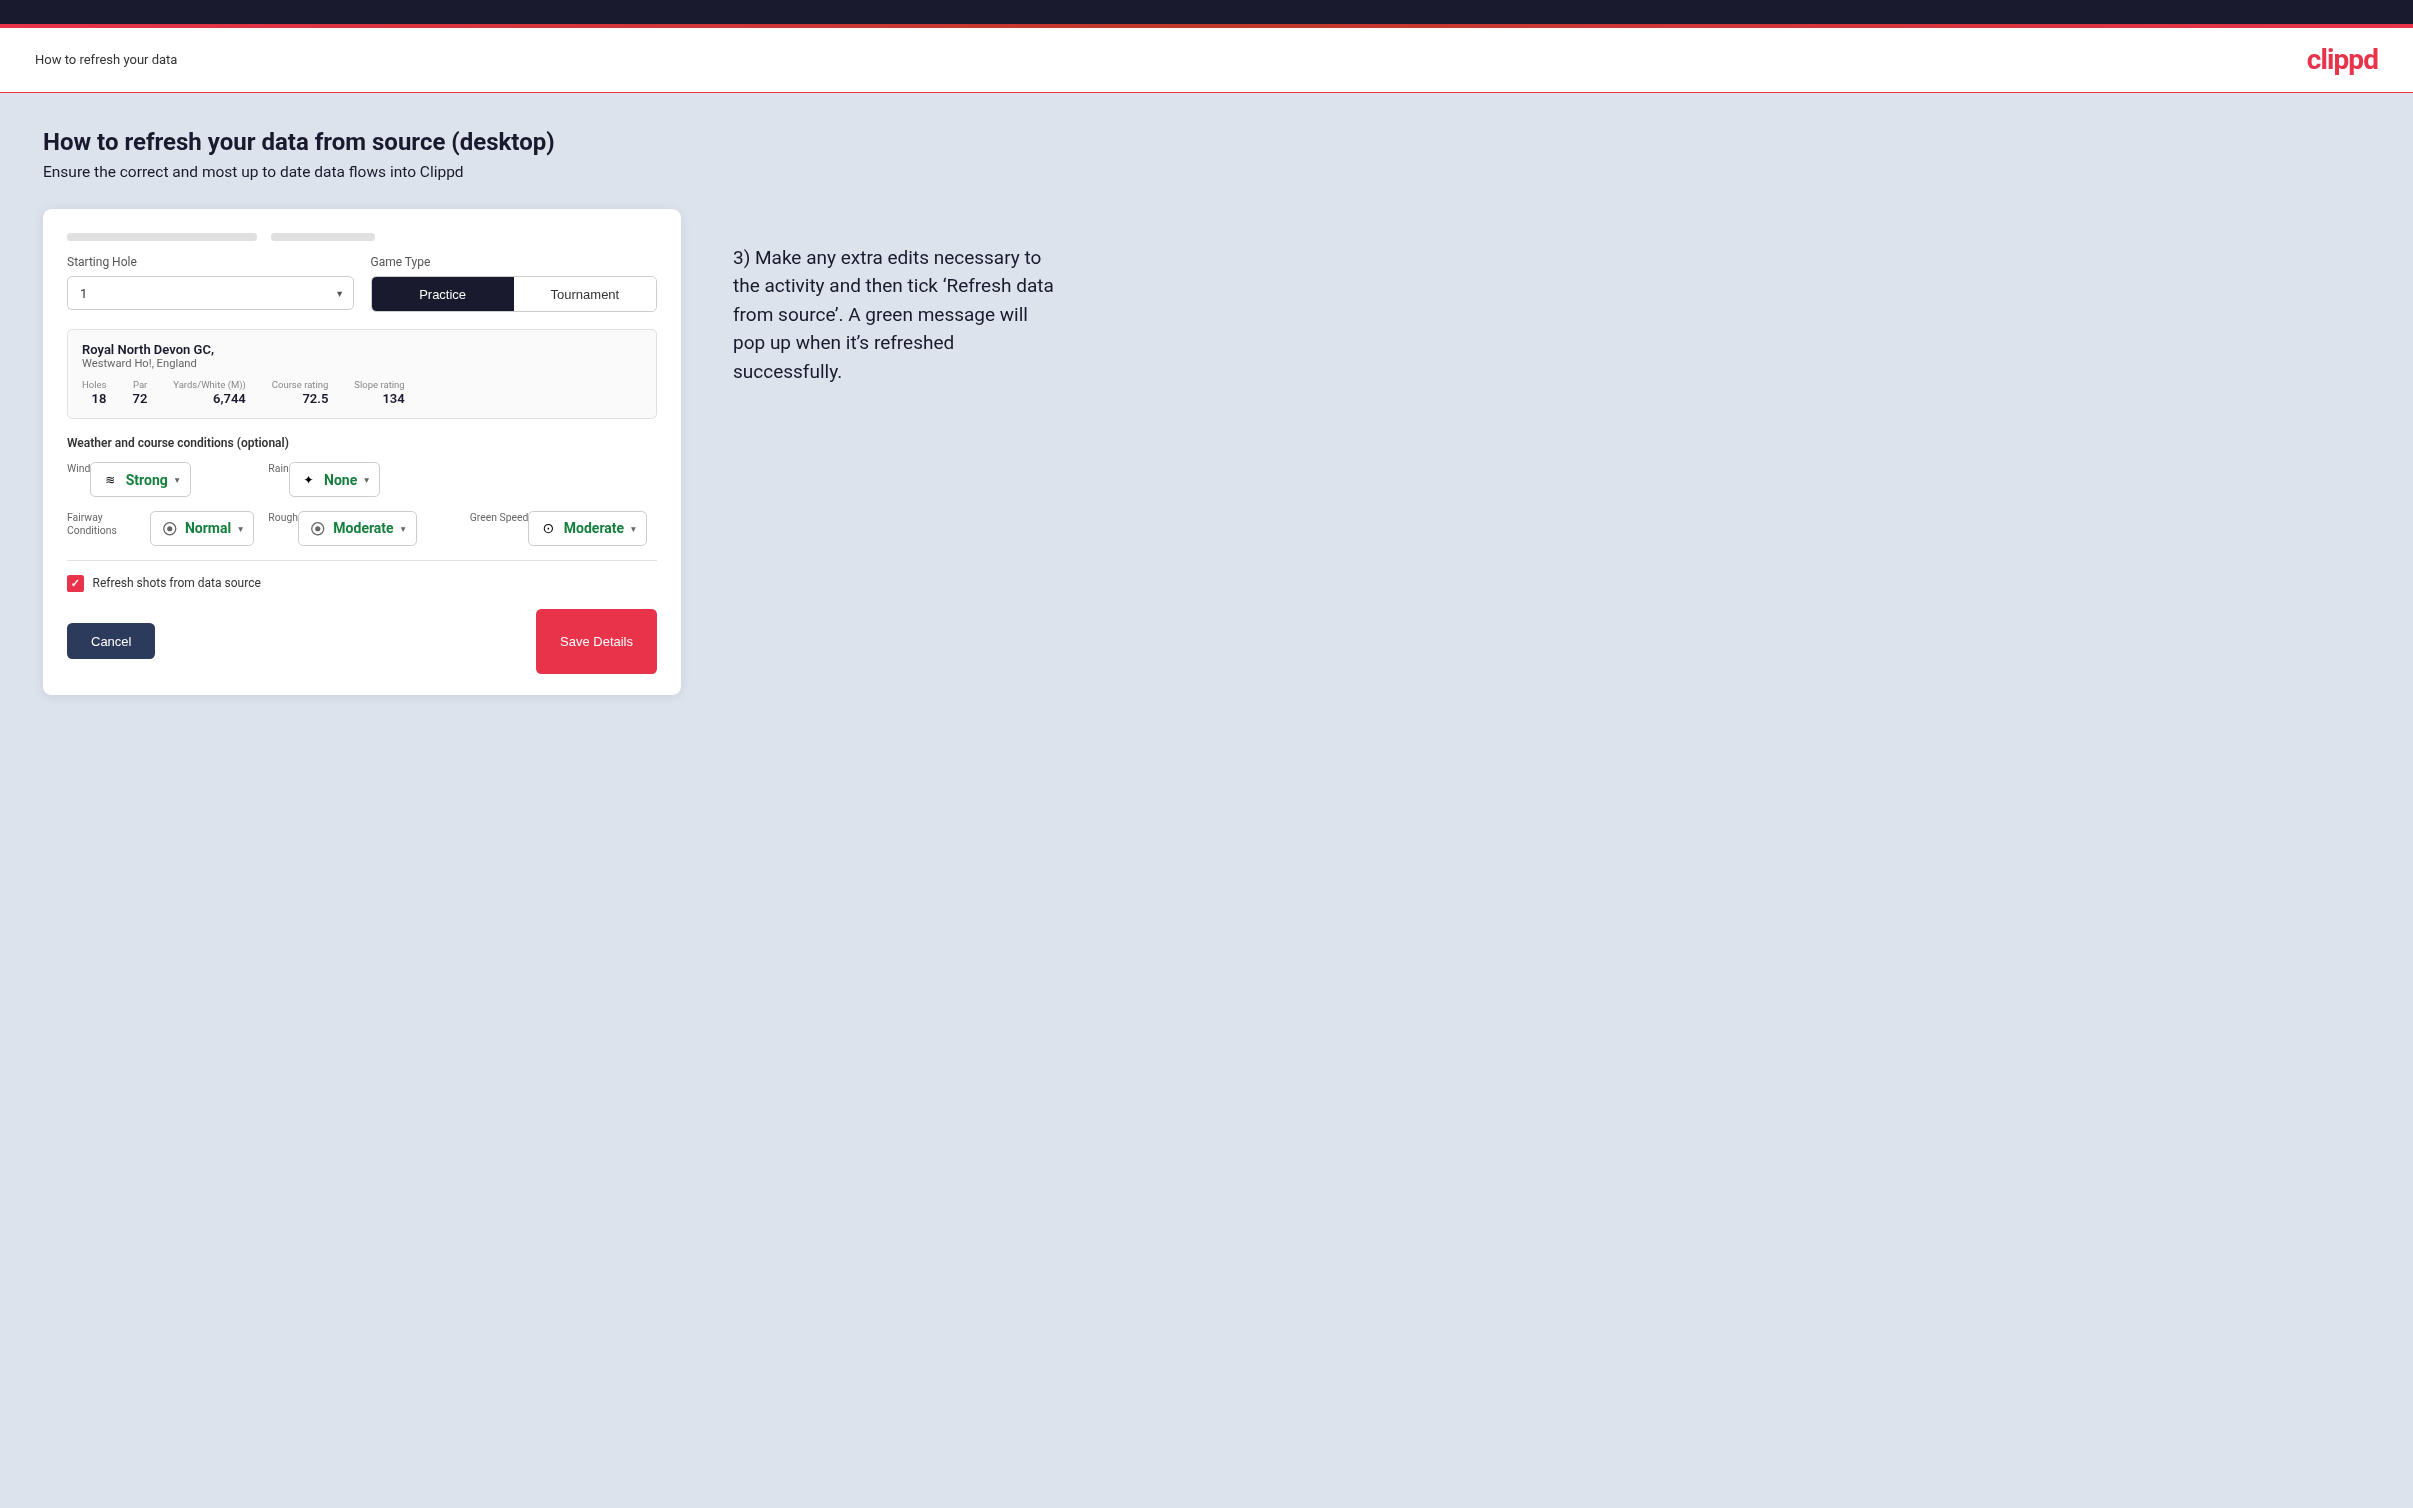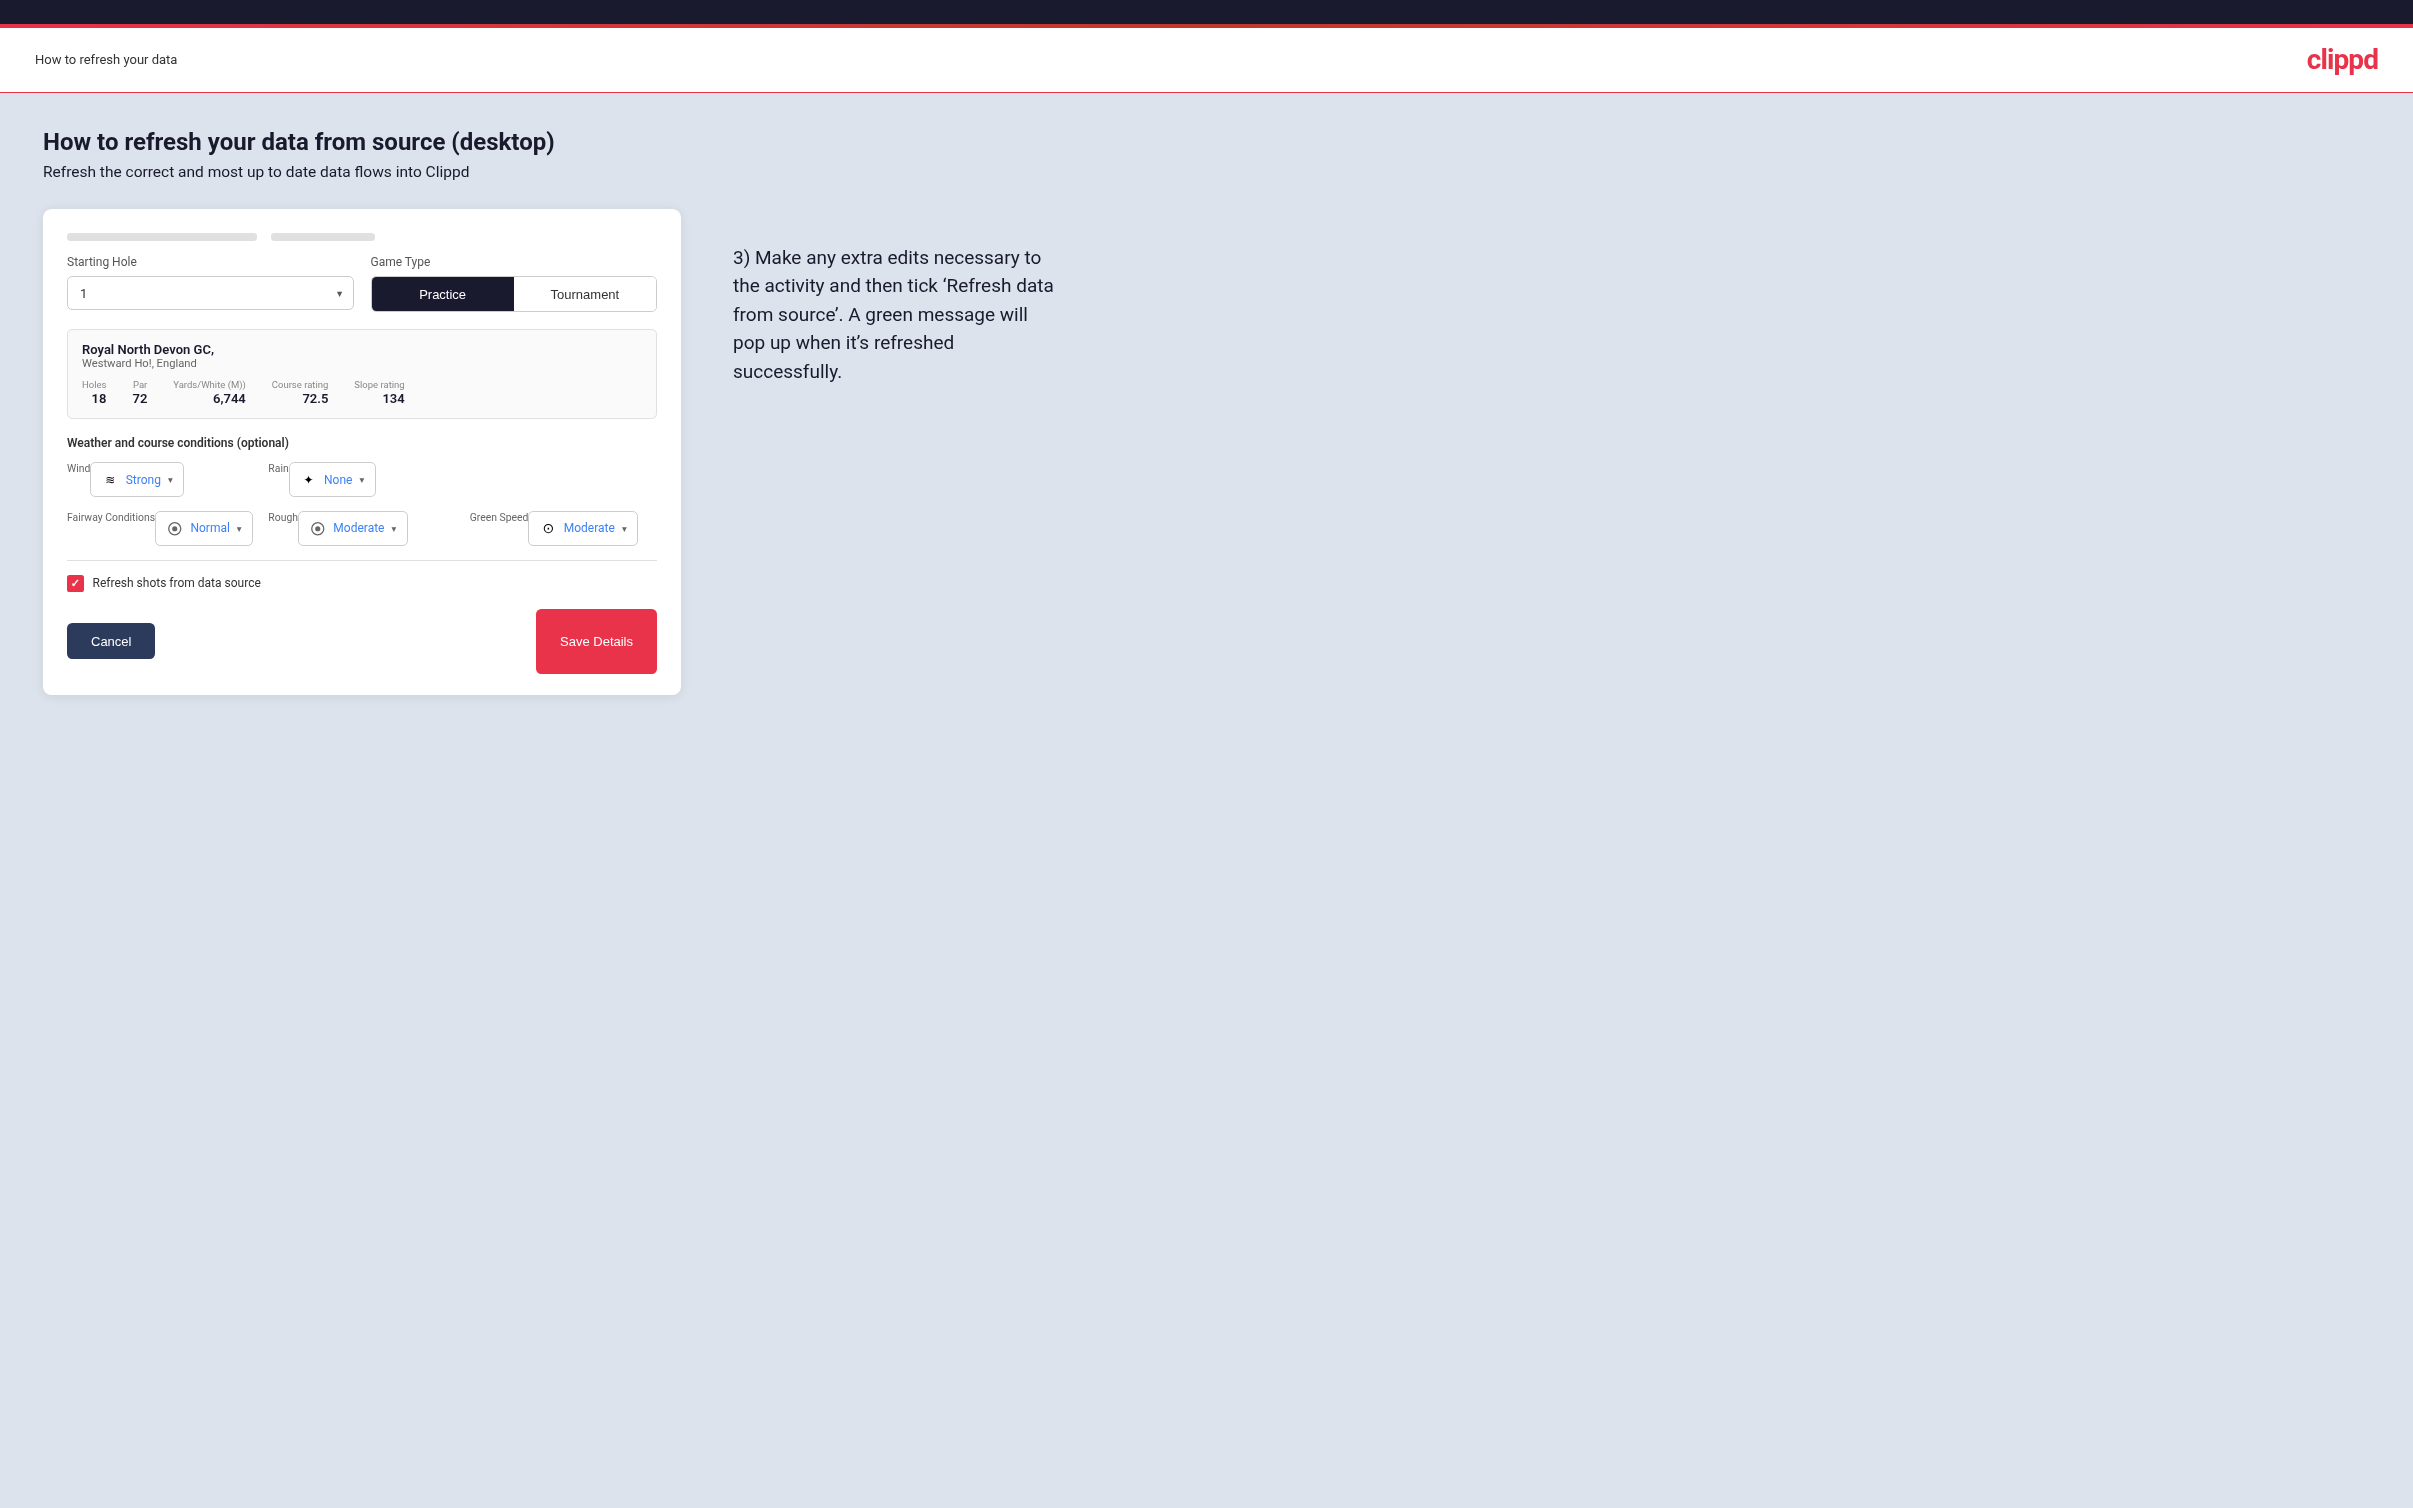--- a/index.html
+++ b/index.html
@@ -189,22 +189,23 @@
       width: 17px;
       height: 17px;
       display: flex;
       align-items: center;
       justify-content: center;
       font-size: 12px;
       flex-shrink: 0;
     }
     .condition-text {
       flex: 1;
-      font-size: 12px;
-      color: #3b82f6;
+      font-size: 14px;
+      color: #15803d;
+      font-weight: bold;
     }
     .condition-chevron {
       font-size: 9.5px;
       color: #666;
     }
     .refresh-row {
       display: flex;
       align-items: center;
       gap: 8.6px;
       margin-bottom: 17px;
@@ -274,21 +275,21 @@
 <div class="top-bar"></div>
 <div class="top-bar-gradient"></div>
 
 <div class="header">
   <span class="header-title">How to refresh your data</span>
   <span class="logo">clippd</span>
 </div>
 
 <div class="main-content">
   <h1 class="page-heading">How to refresh your data from source (desktop)</h1>
-  <p class="page-subheading">Refresh the correct and most up to date data flows into Clippd</p>
+  <p class="page-subheading">Ensure the correct and most up to date data flows into Clippd</p>
 
   <div class="content-row">
 
     <div class="form-card">
 
       <div style="display:flex; gap:14px; margin-bottom:14px;">
         <div style="height:8.6px; width:190px; background:#e0e0e0; border-radius:3.5px;"></div>
         <div style="height:8.6px; width:104px; background:#e0e0e0; border-radius:3.5px;"></div>
       </div>
 

